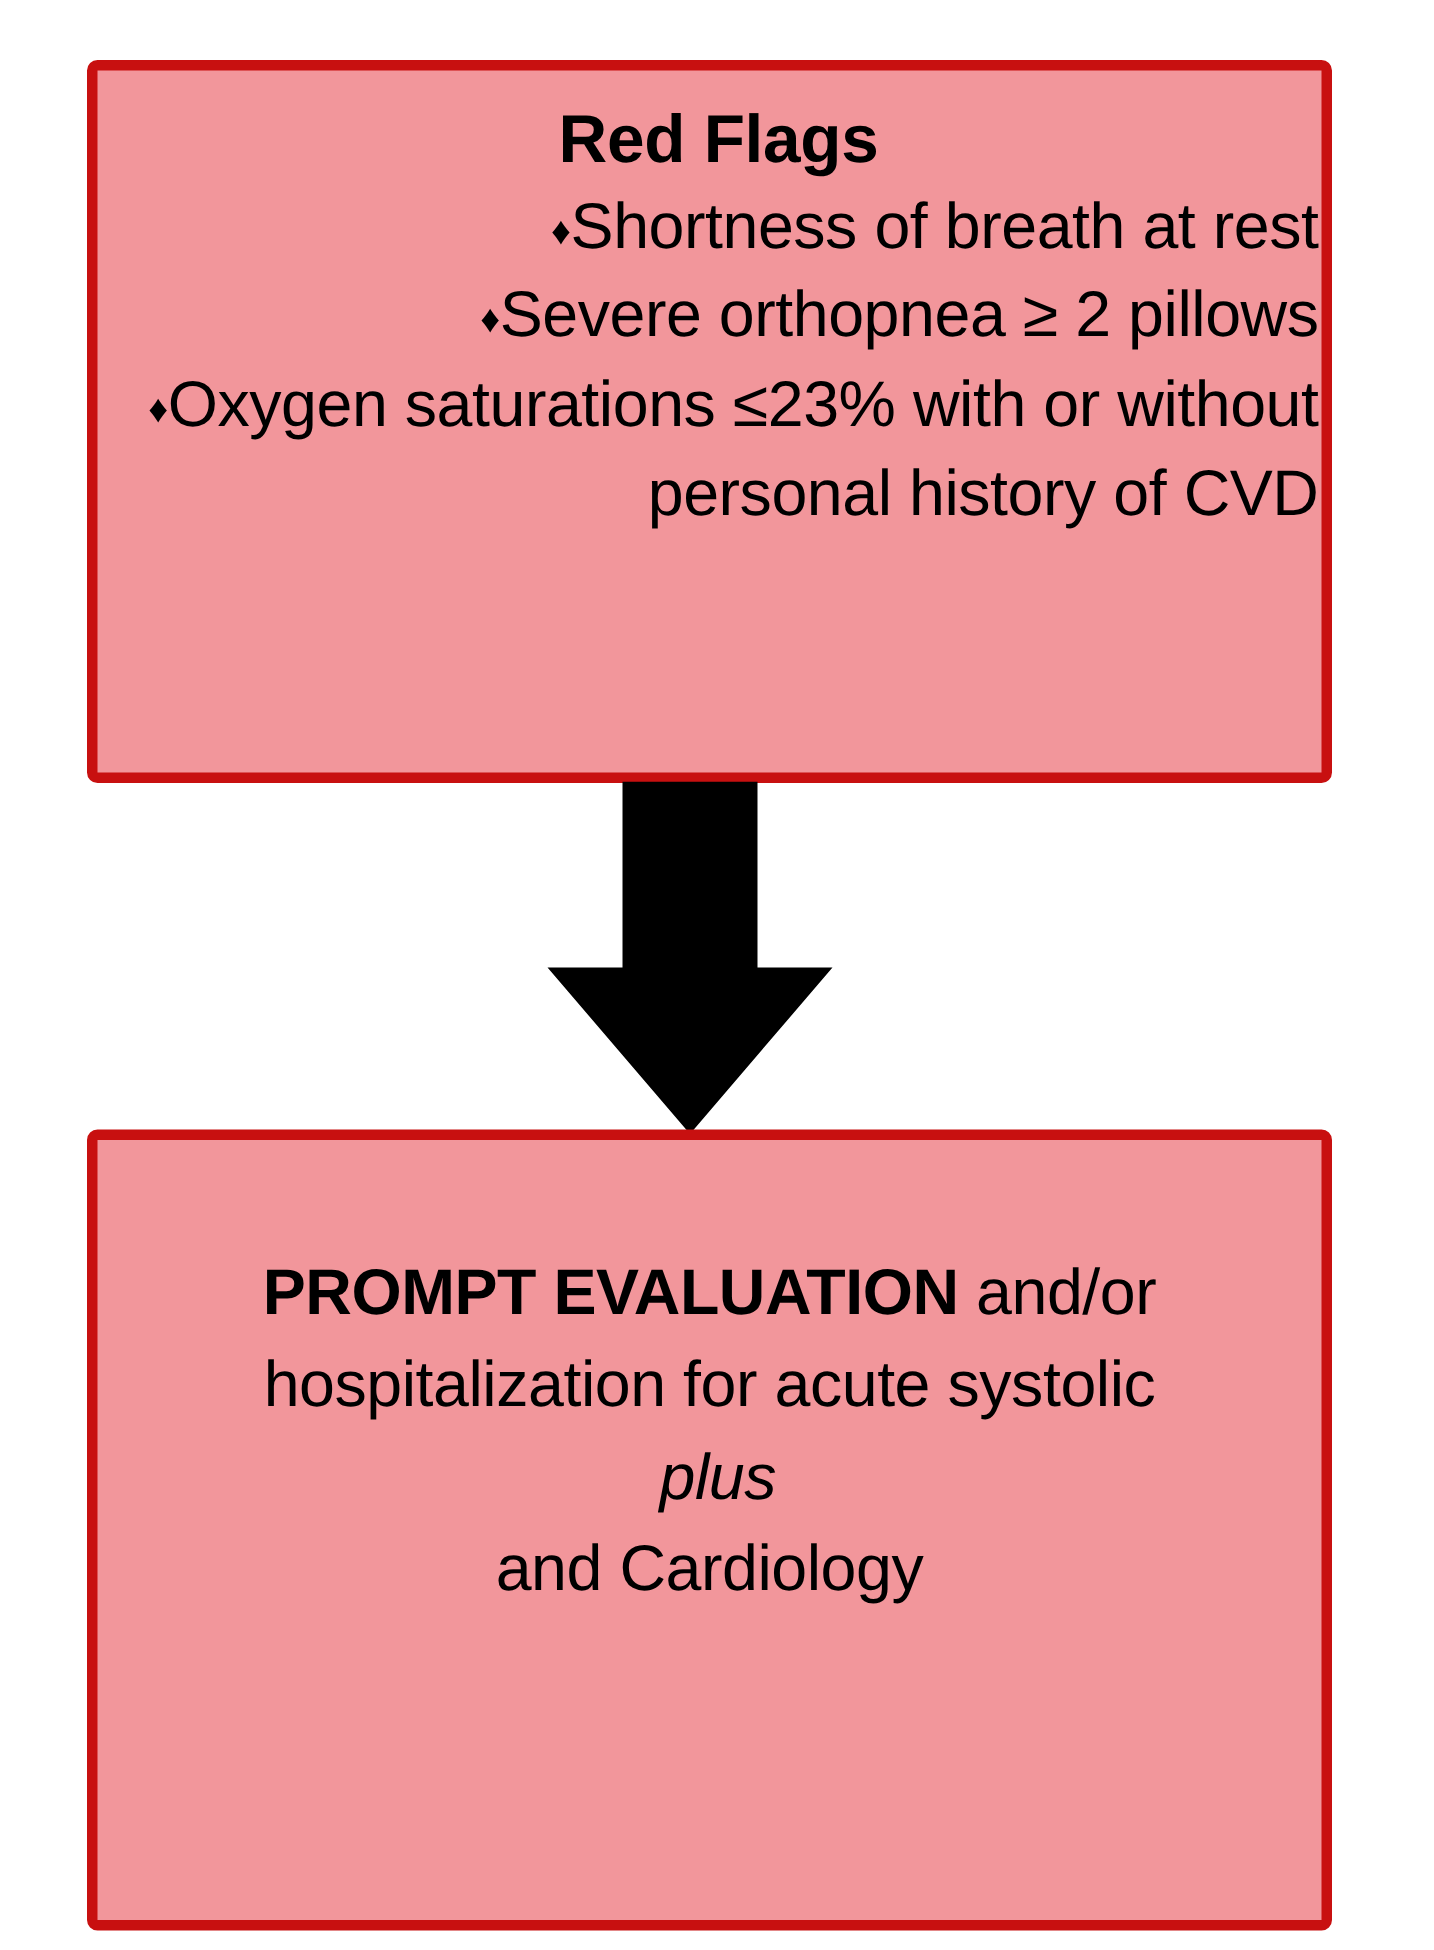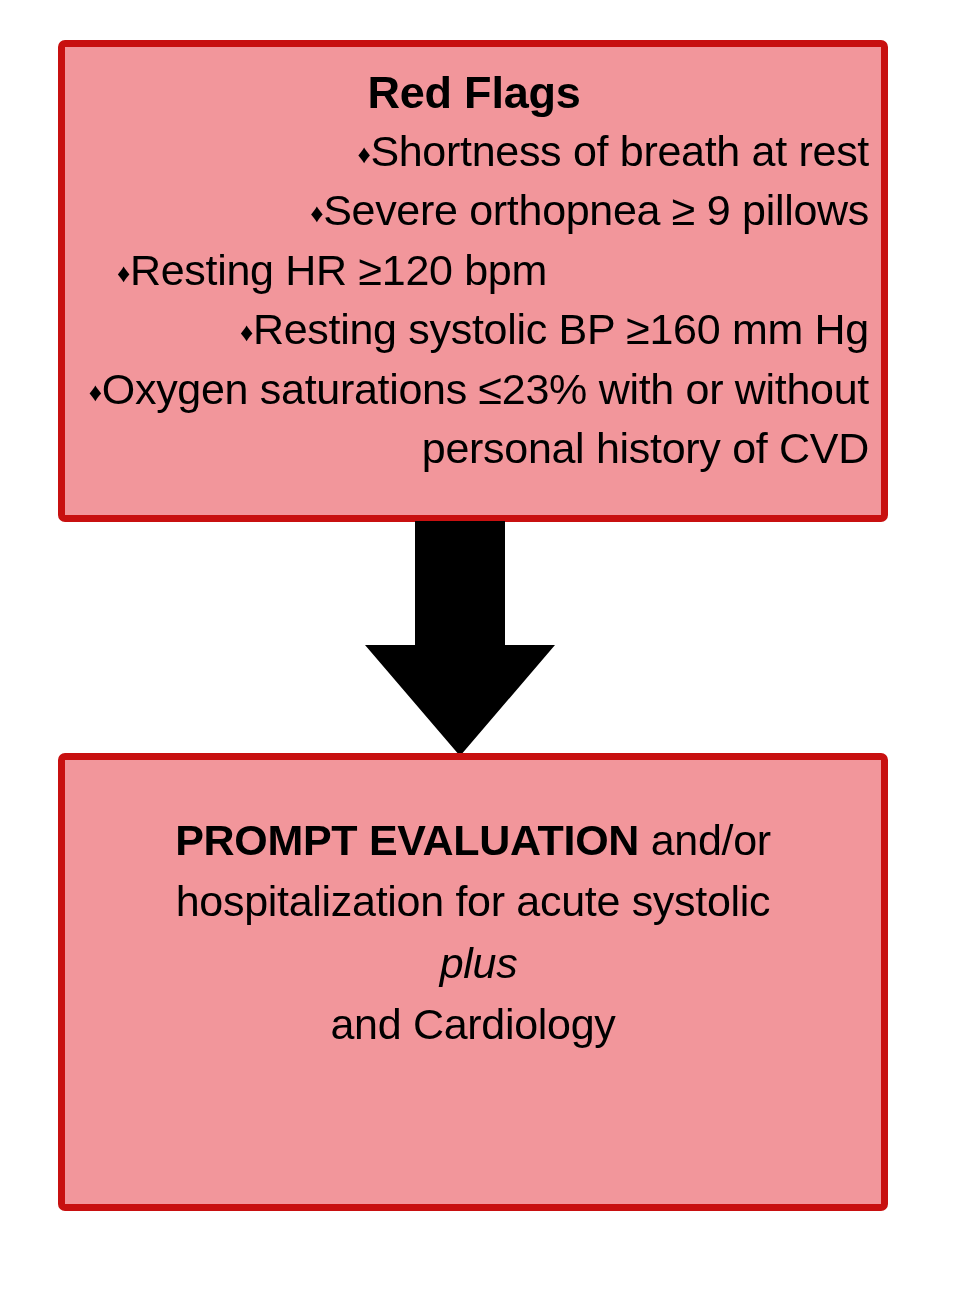--- a/index.html
+++ b/index.html
@@ -34,21 +34,21 @@
     color: #000000;
     text-align: center;
   }
 
   
   #box-red-flags {
     left: 58px;
     top: 40px;
     width: 830px;
     height: 482px;
-    padding: 22px 12px 10px 14px;
+    padding: 22px 2px 10px 14px;
   }
 
   .box-title {
     font-size: 45px;
     font-weight: bold;
     line-height: 1.08;
     letter-spacing: -0.2px;
     margin: 0 0 4px 0;
     text-align: center;
   }
@@ -83,22 +83,22 @@
     top: 521px;
     width: 192px;
     height: 236px;
   }
 
   
   #box-prompt-eval {
     left: 58px;
     top: 753px;
     width: 830px;
-    height: 458px;
-    padding: 50px 18px 0 18px;
+    height: 534px;
+    padding: 72px 18px 0 18px;
   }
 
   .eval-line {
     font-size: 43px;
     line-height: 1.43;
     letter-spacing: -0.3px;
     text-align: center;
   }
   .eval-line b { font-weight: bold; }
   .eval-line .ital {
@@ -116,30 +116,24 @@
 
     <div class="box-title">Red Flags</div>
 
     <ul class="bullet-list">
 
       <li class="bullet-item">
         <span class="bullet-glyph">♦</span><span>Shortness of breath at rest</span>
       </li>
 
       <li class="bullet-item">
-        <span class="bullet-glyph">♦</span><span>Severe orthopnea ≥ 9 pillows</span>
+        <span class="bullet-glyph">♦</span><span>Severe orthopnea ≥ 2 pillows</span>
       </li>
 
-      <li class="bullet-item" style="text-align:left; padding-left:38px;">
-        <span class="bullet-glyph">♦</span><span>Resting HR ≥120 bpm</span>
-      </li>
 
-      <li class="bullet-item">
-        <span class="bullet-glyph">♦</span><span>Resting systolic BP ≥160 mm Hg</span>
-      </li>
 
       <li class="bullet-item">
         <span class="bullet-glyph">♦</span><span>Oxygen saturations ≤23% with or without personal history of CVD</span>
       </li>
 
     </ul>
   </div>
 
   <svg id="down-arrow" viewBox="0 0 192 236" aria-hidden="true">
     <polygon points="51,0 141,0 141,124 191,124 96,235 1,124 51,124" fill="#000000"></polygon>

